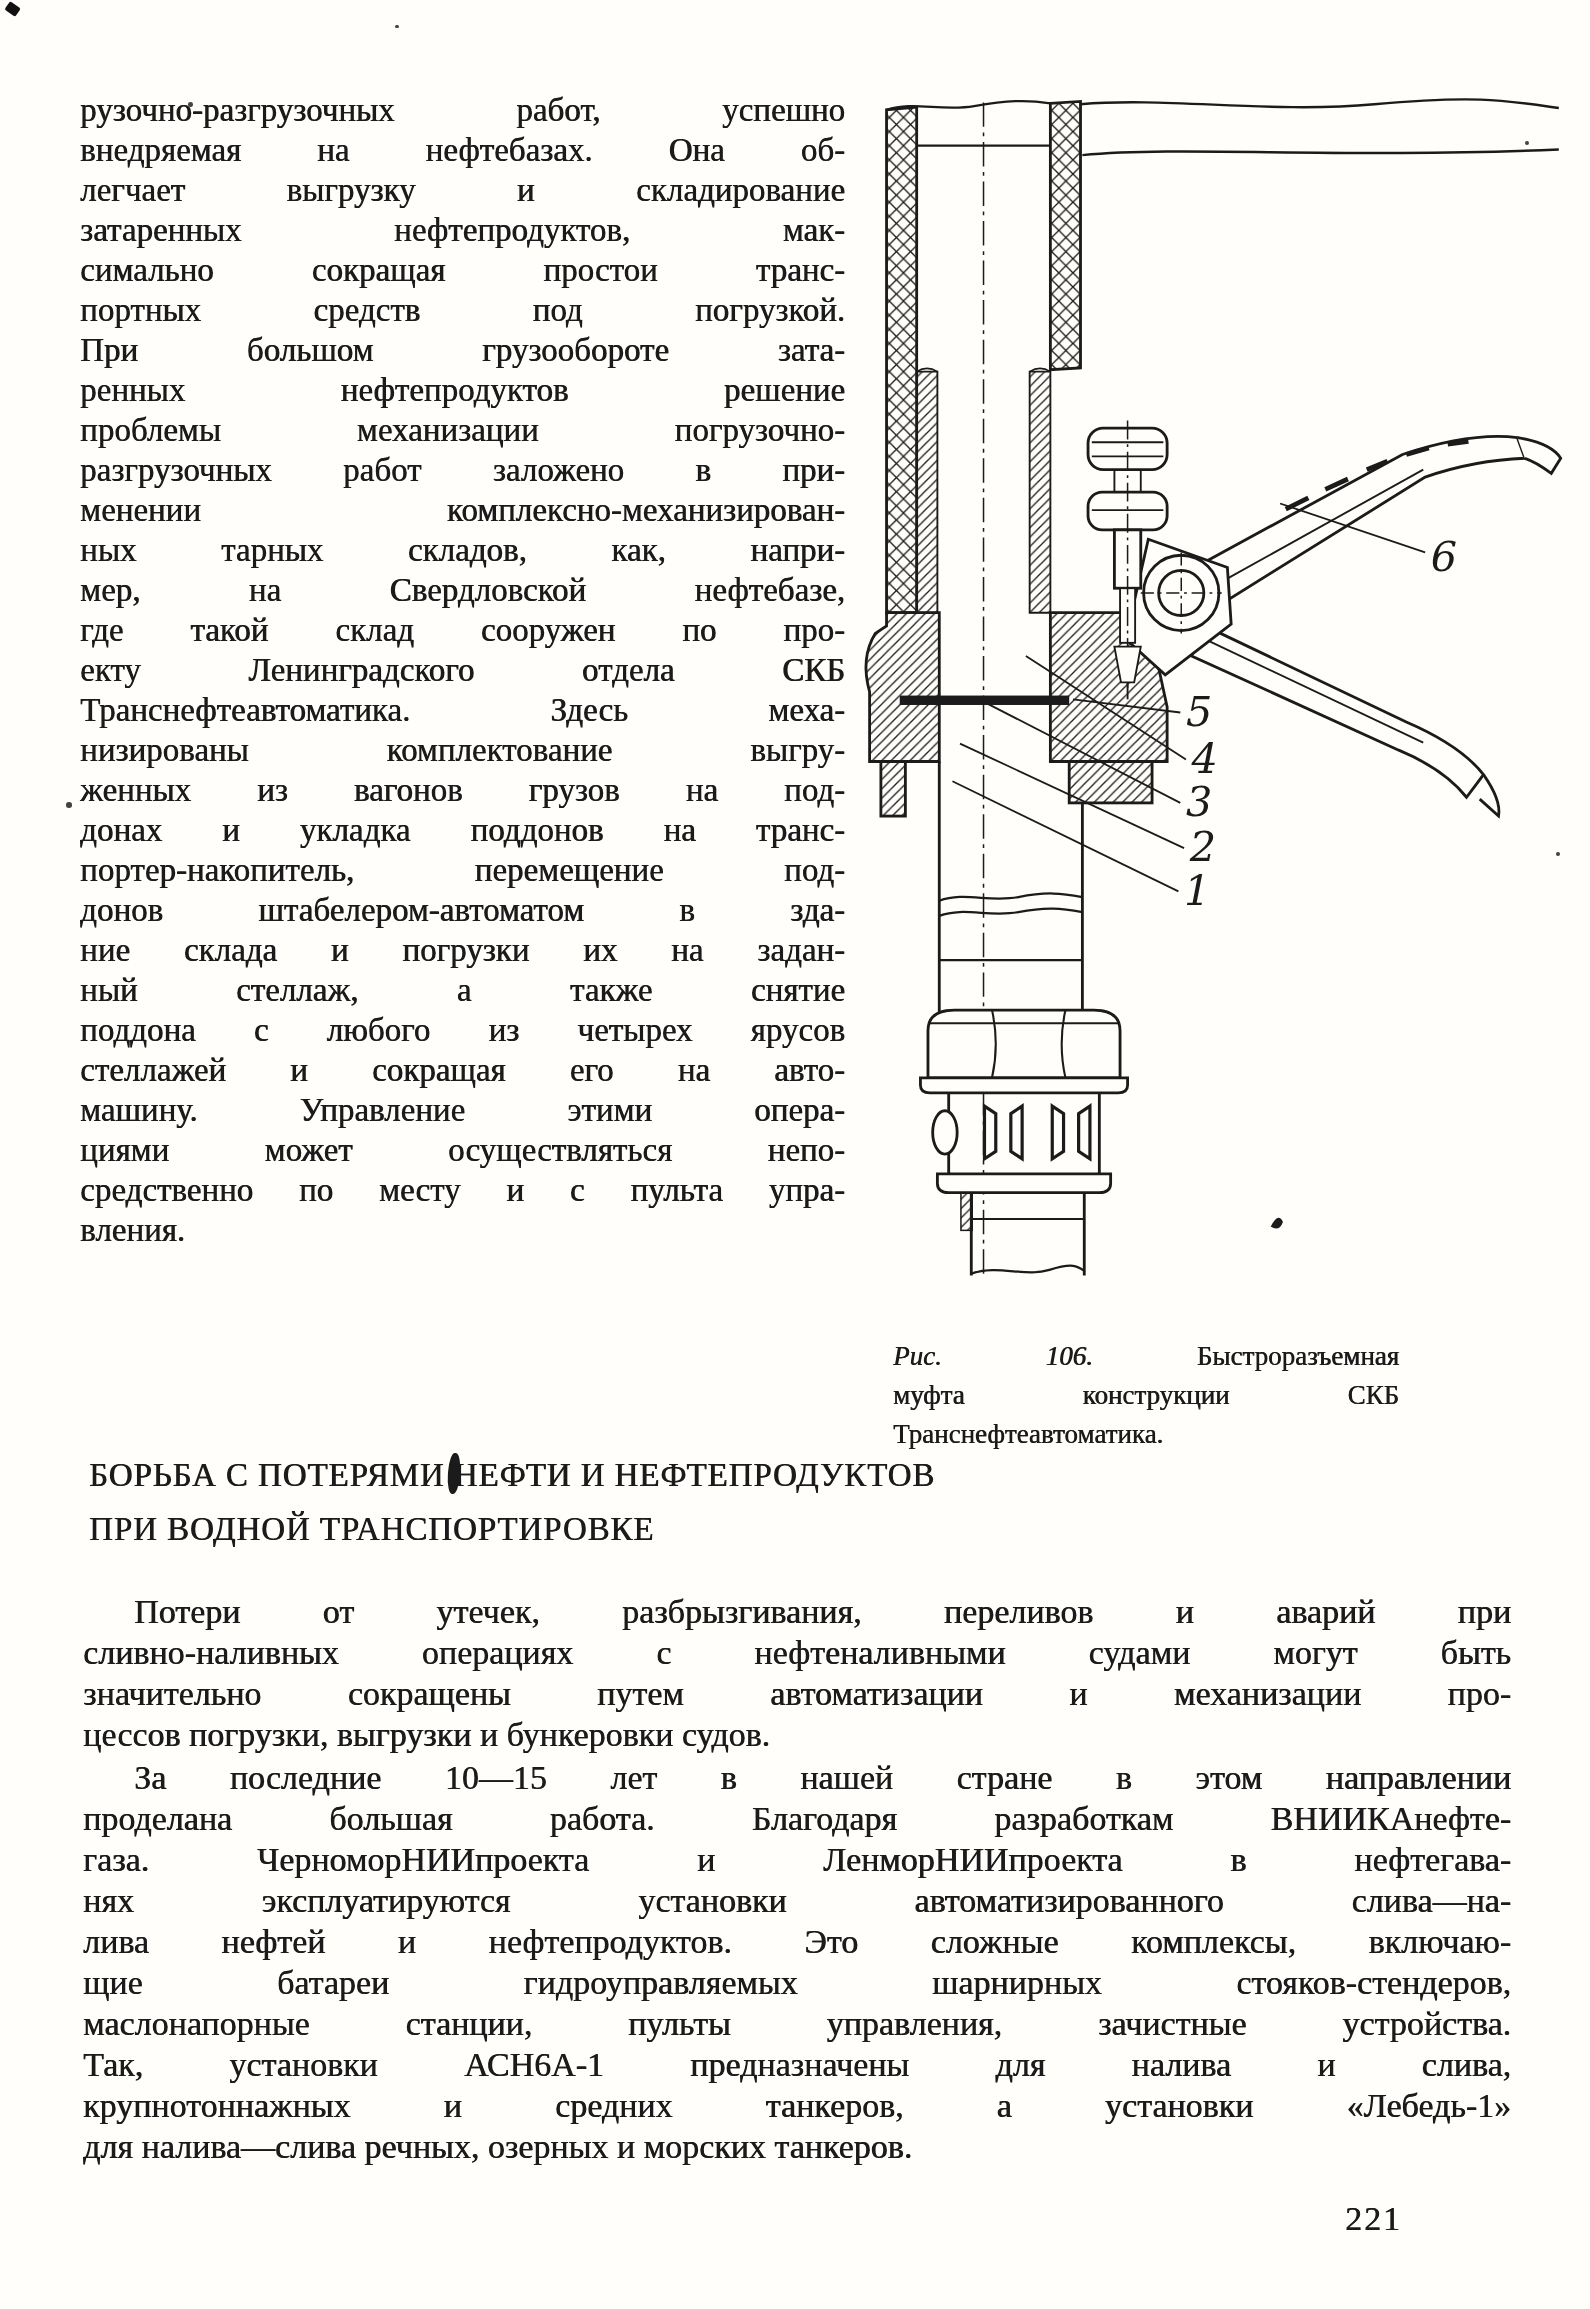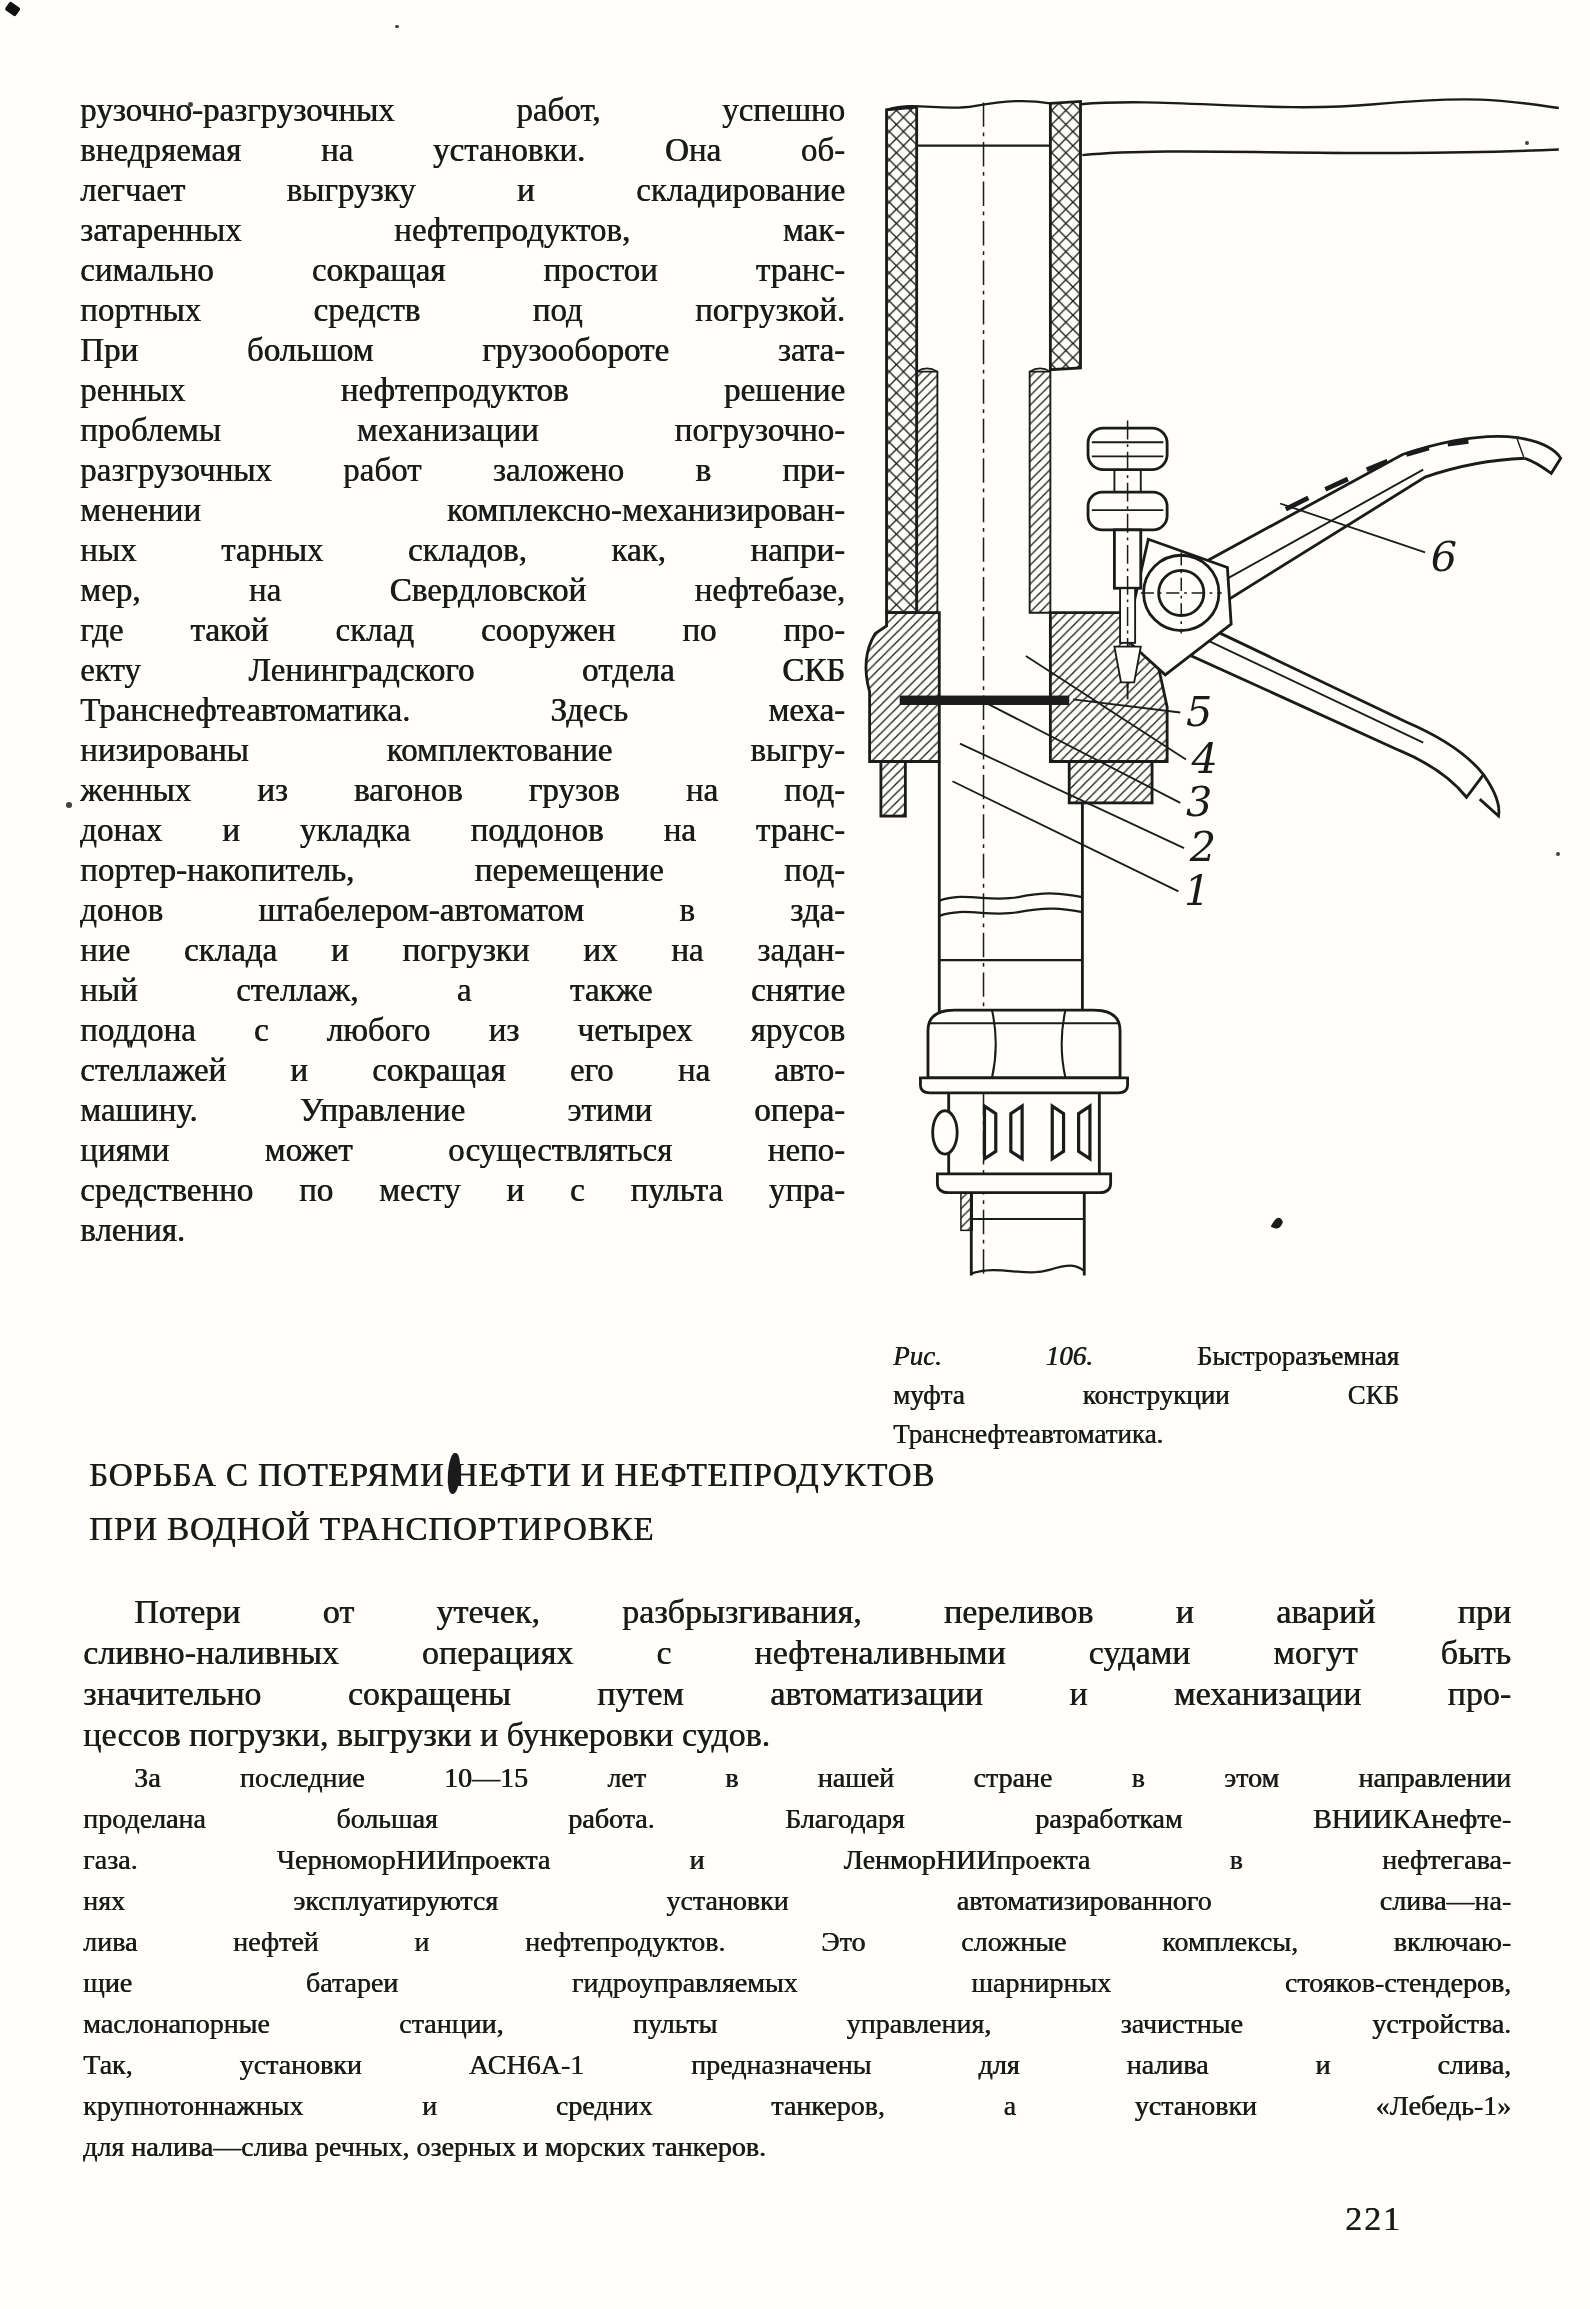--- a/index.html
+++ b/index.html
@@ -12,21 +12,21 @@
     overflow:hidden;
   }
   #page .txt{text-shadow:0.6px 0 0 currentColor;}
   .jl{text-align:justify;text-align-last:justify;}
   .ll{text-align:right;text-align-last:left;}
   #leftcol{position:absolute;left:80px;top:90px;width:765px;font-size:33px;line-height:40px;}
   #caption{position:absolute;left:893px;top:1337px;width:506px;font-size:27px;line-height:39px;}
   #caption .ital{font-style:italic;}
   #heading{position:absolute;left:89px;top:1448px;font-size:33px;line-height:54px;letter-spacing:0.9px;}
   #para1{position:absolute;left:83px;top:1591px;width:1428px;font-size:34px;line-height:41px;}
-  #para2{position:absolute;left:83px;top:1757px;width:1428px;font-size:28px;line-height:41px;}
+  #para2{position:absolute;left:83px;top:1757px;width:1428px;font-size:34px;line-height:41px;}
   .ind{text-indent:51px;}
   #pagenum{position:absolute;left:1345px;top:2200px;width:104px;font-size:34px;letter-spacing:1.9px;}
   #figure-svg{position:absolute;left:847px;top:89px;width:725px;height:1215px;}
   .speck{position:absolute;background:#222;border-radius:50%;opacity:.85;}
   #corner-mark{position:absolute;left:5.6px;top:3.8px;width:13px;height:10.4px;background:#111;border-radius:1.9px;transform:rotate(35deg);}
   #ink-blot{position:absolute;left:448px;top:1453px;width:12.2px;height:41px;background:#1b1b1b;border-radius:45%;transform:rotate(4deg);}
 </style>
 </head>
 <body>
 
@@ -34,21 +34,21 @@
 
   <div id="corner-mark"></div>
   <div class="speck" style="left:188px;top:102px;width:4.7px;height:4.7px;"></div>
   <div class="speck" style="left:395px;top:24.5px;width:3.8px;height:3.8px;"></div>
   <div class="speck" style="left:66px;top:802px;width:5.6px;height:5.6px;"></div>
   <div class="speck" style="left:1525px;top:141px;width:3.8px;height:3.8px;"></div>
   <div class="speck" style="left:1556px;top:852px;width:3.8px;height:3.8px;"></div>
 
   <div id="leftcol" class="txt">
     <div class="jl">рузочно-разгрузочных работ, успешно</div>
-    <div class="jl">внедряемая на установки. Она об-</div>
+    <div class="jl">внедряемая на нефтебазах. Она об-</div>
     <div class="jl">легчает выгрузку и складирование</div>
     <div class="jl">затаренных нефтепродуктов, мак-</div>
     <div class="jl">симально сокращая простои транс-</div>
     <div class="jl">портных средств под погрузкой.</div>
     <div class="jl">При большом грузообороте зата-</div>
     <div class="jl">ренных нефтепродуктов решение</div>
     <div class="jl">проблемы механизации погрузочно-</div>
     <div class="jl">разгрузочных работ заложено в при-</div>
     <div class="jl">менении комплексно-механизирован-</div>
     <div class="jl">ных тарных складов, как, напри-</div>

